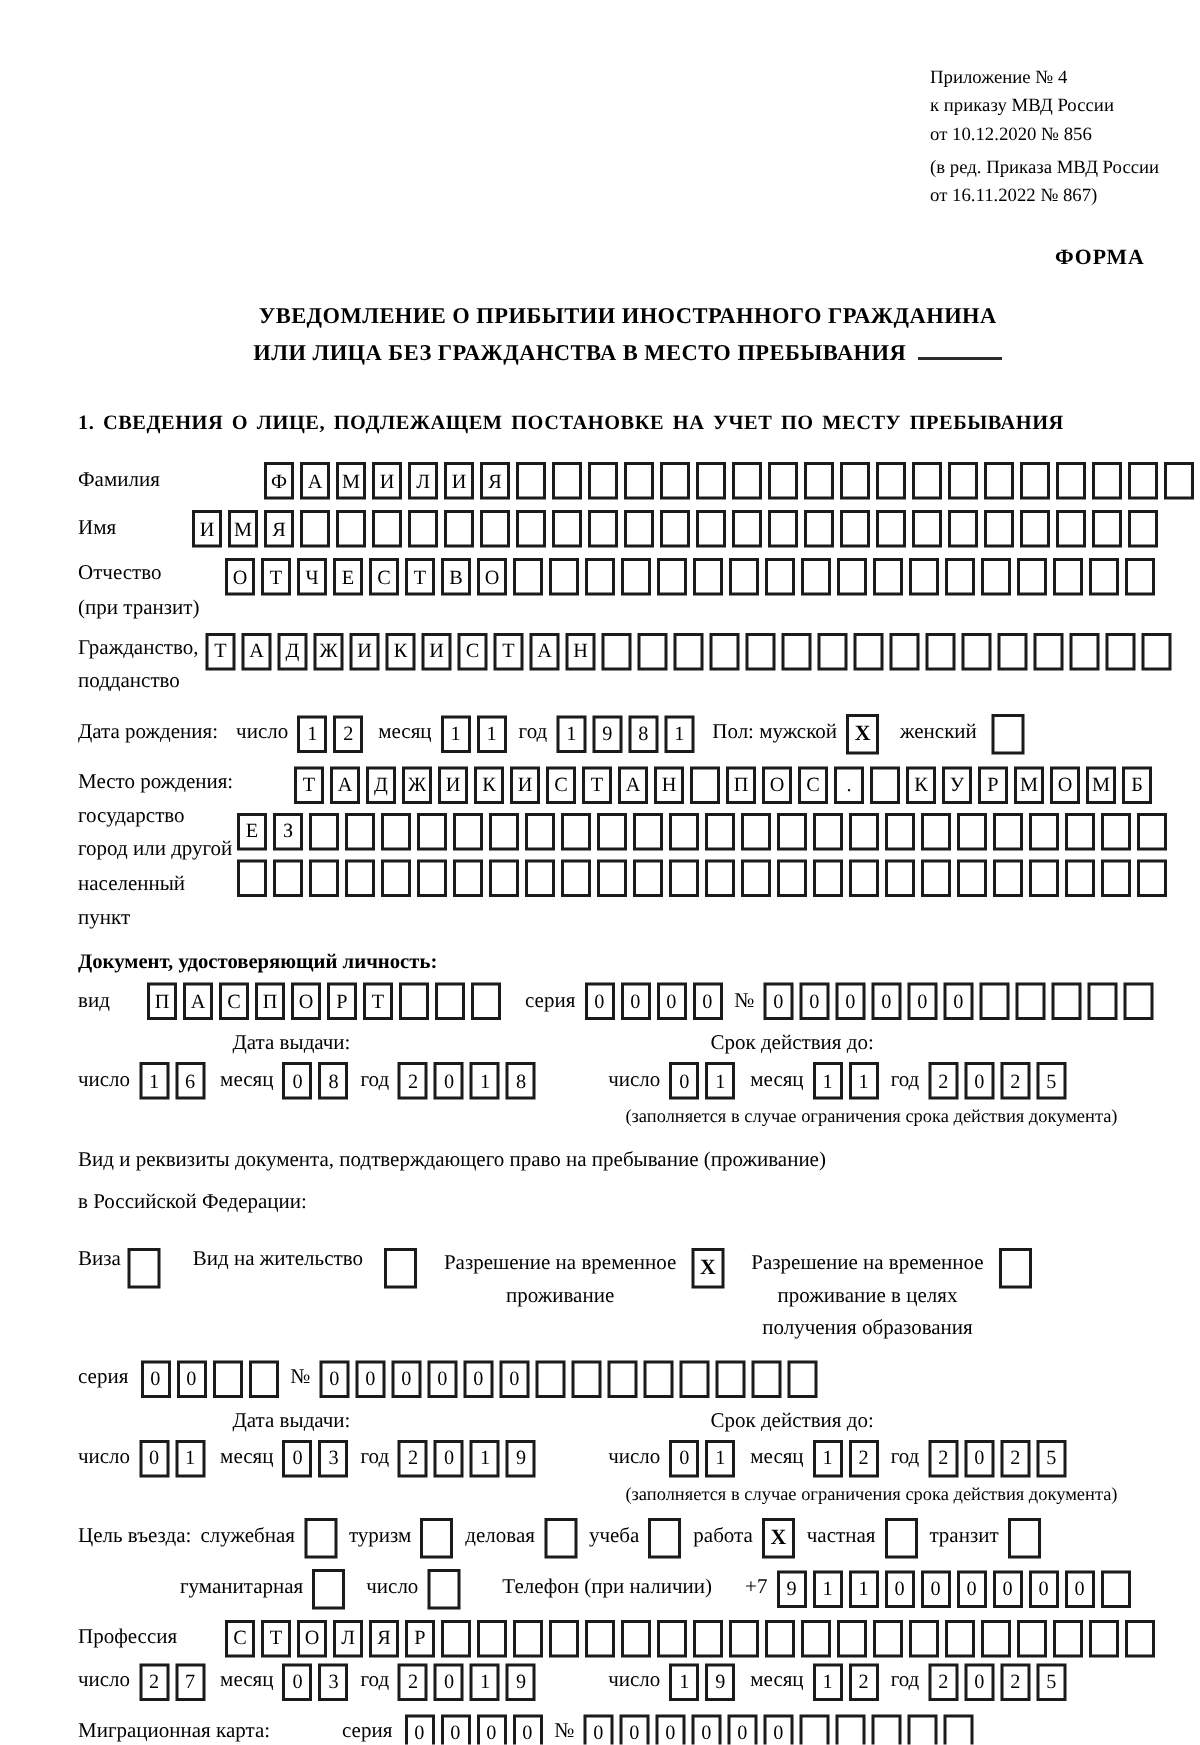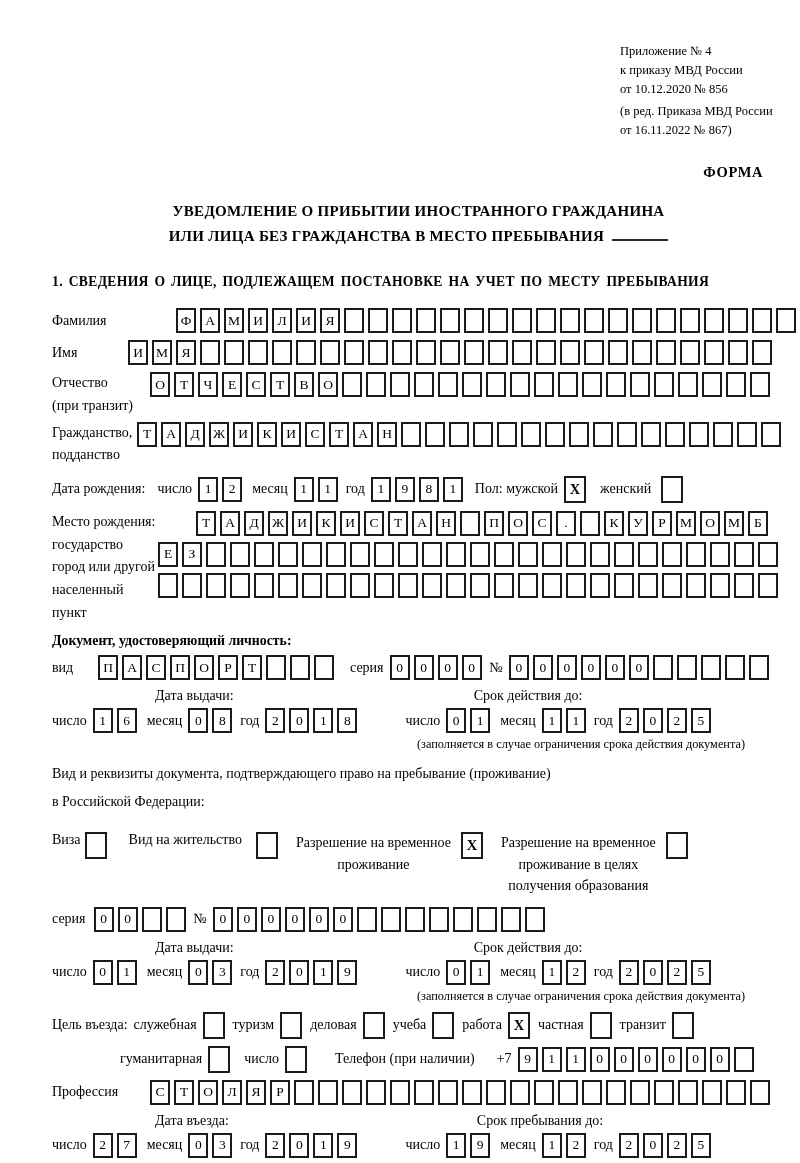--- a/index.html
+++ b/index.html
@@ -563,24 +563,20 @@
         <span class="cell"></span>
         <span class="cell"></span>
         <span class="cell"></span>
         <span class="cell"></span>
         <span class="cell"></span>
         <span class="cell"></span>
         <span class="cell"></span>
       </span>
   </div>
 
-  <div class="hdr-row">
-    <span style="margin-left:103px;">Дата въезда:</span>
-    <span style="margin-left:248px;">Срок пребывания до:</span>
-  </div>
   <div class="frow" style="margin-top:4px;">
     <span class="lbl mr6">число</span>
     <span class="cells mr10">
         <span class="cell">2</span>
         <span class="cell">7</span>
       </span>
     <span class="lbl mr6">месяц</span>
     <span class="cells mr8">
         <span class="cell">0</span>
         <span class="cell">3</span>

